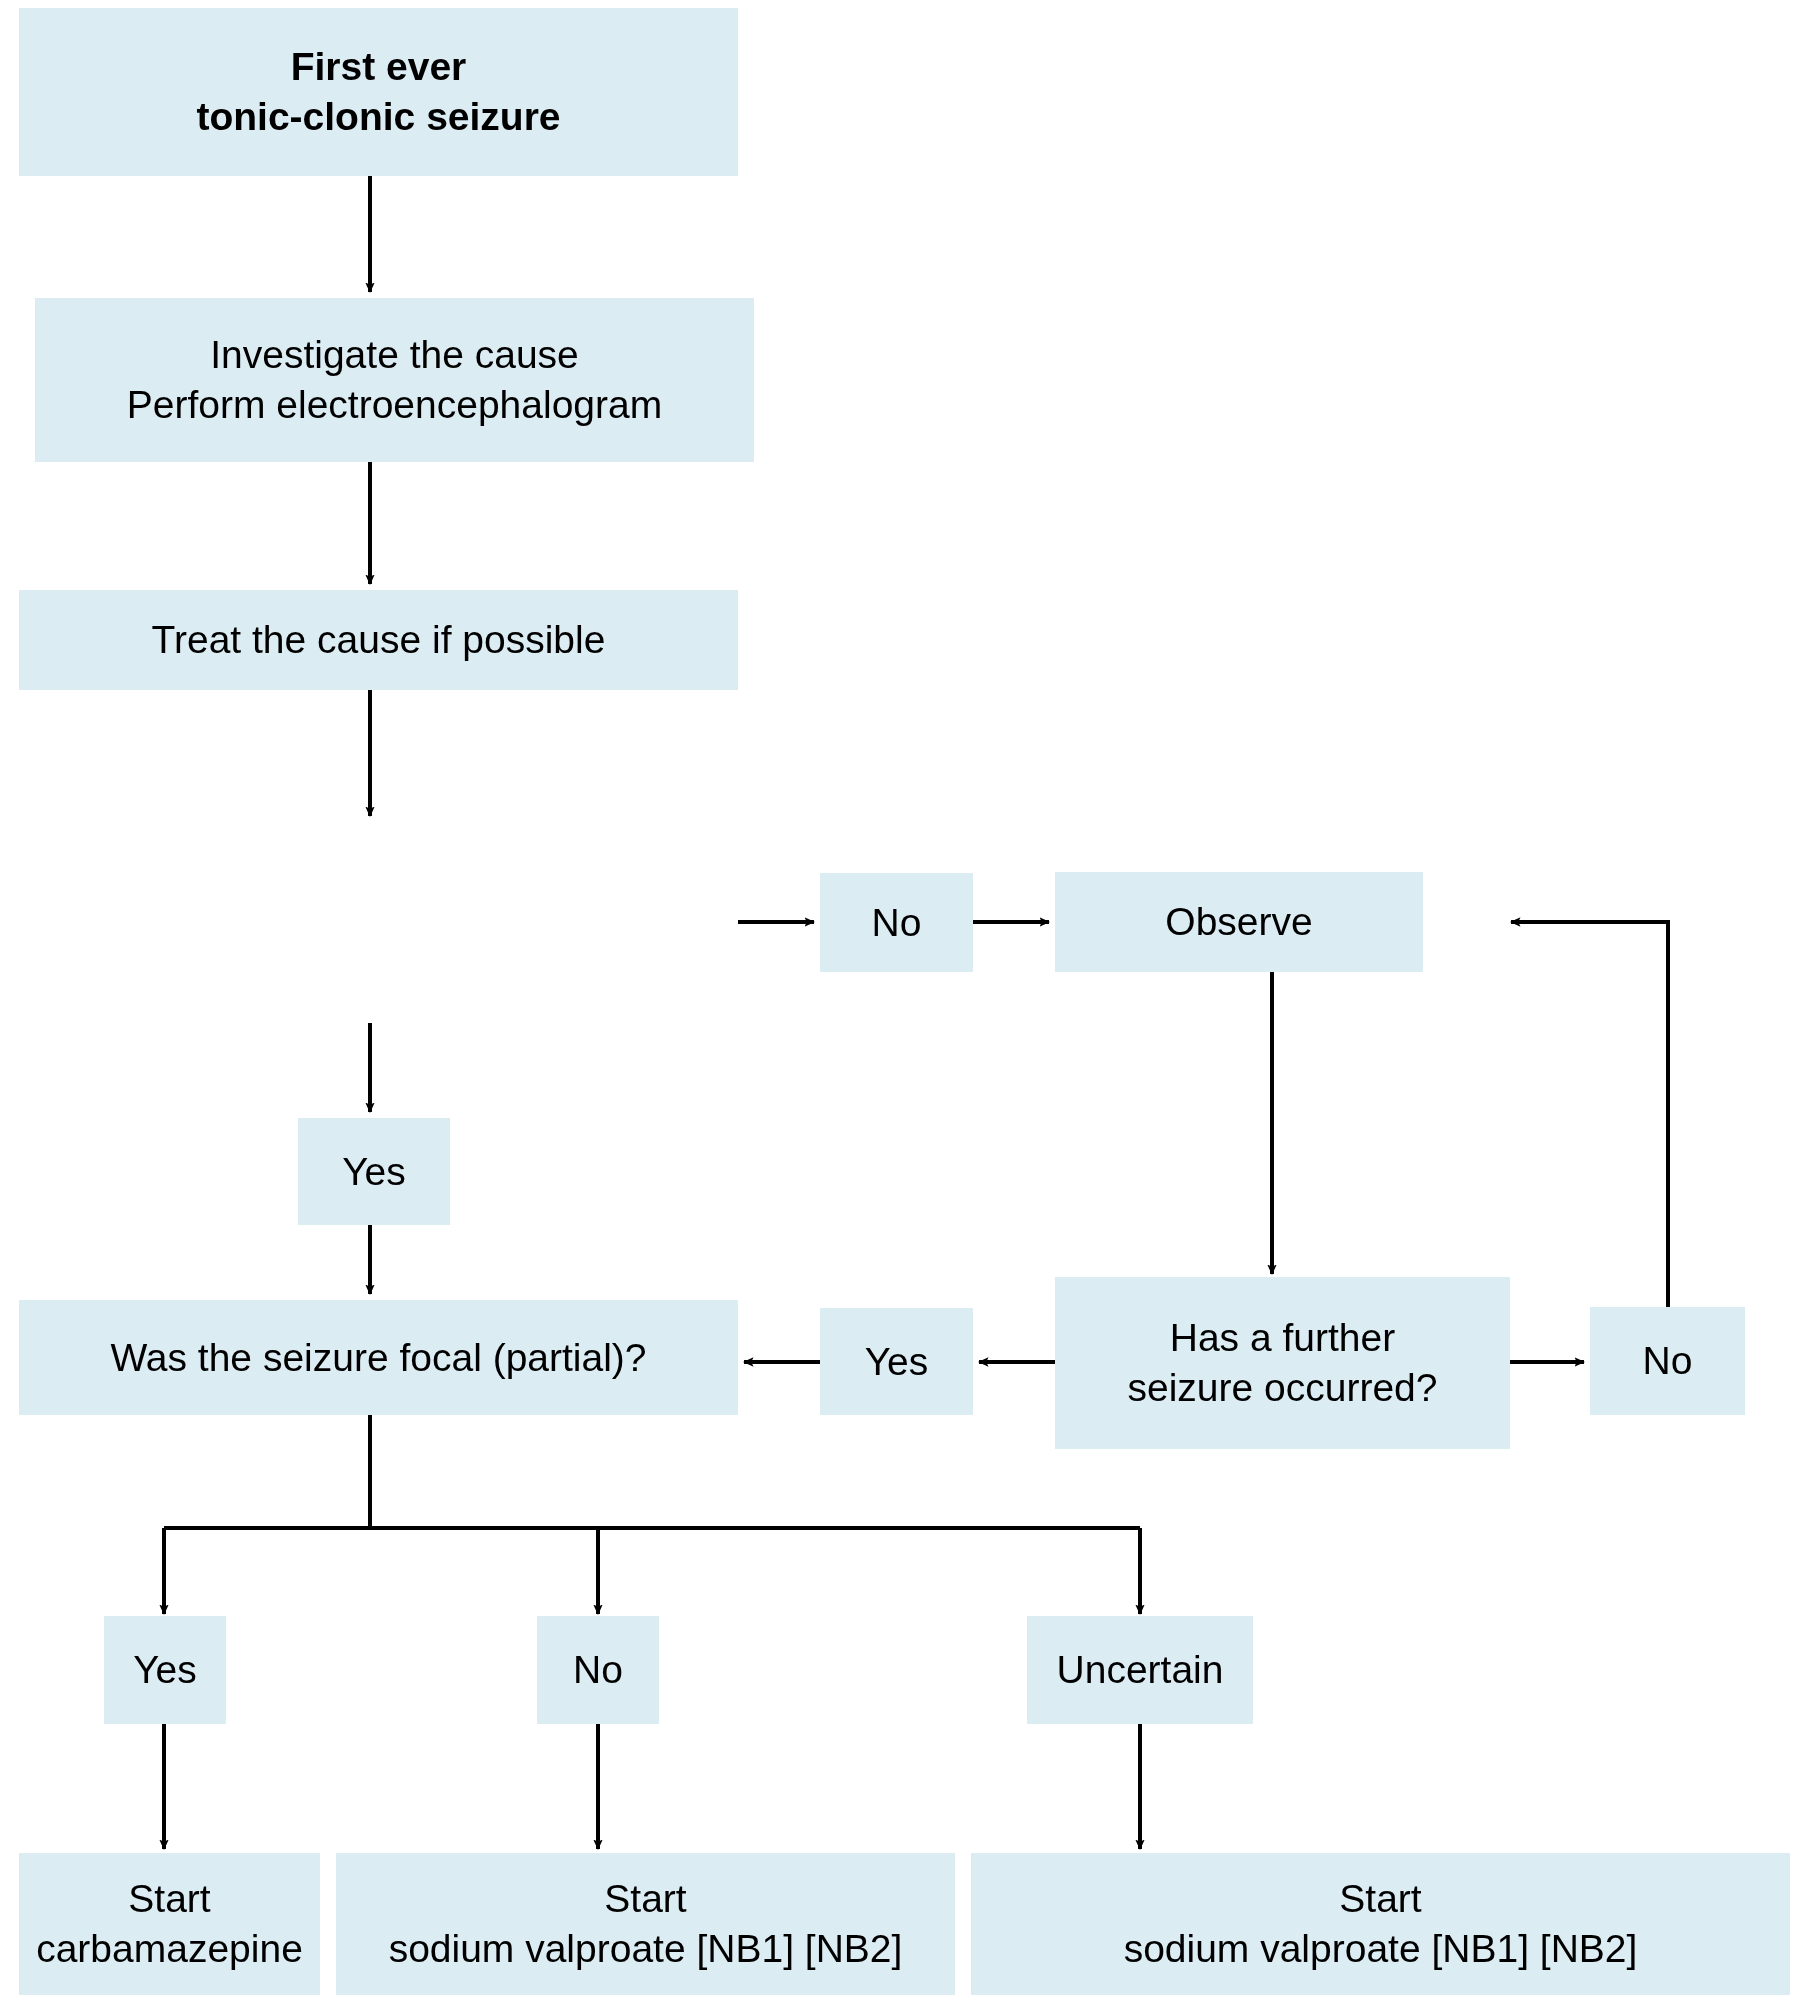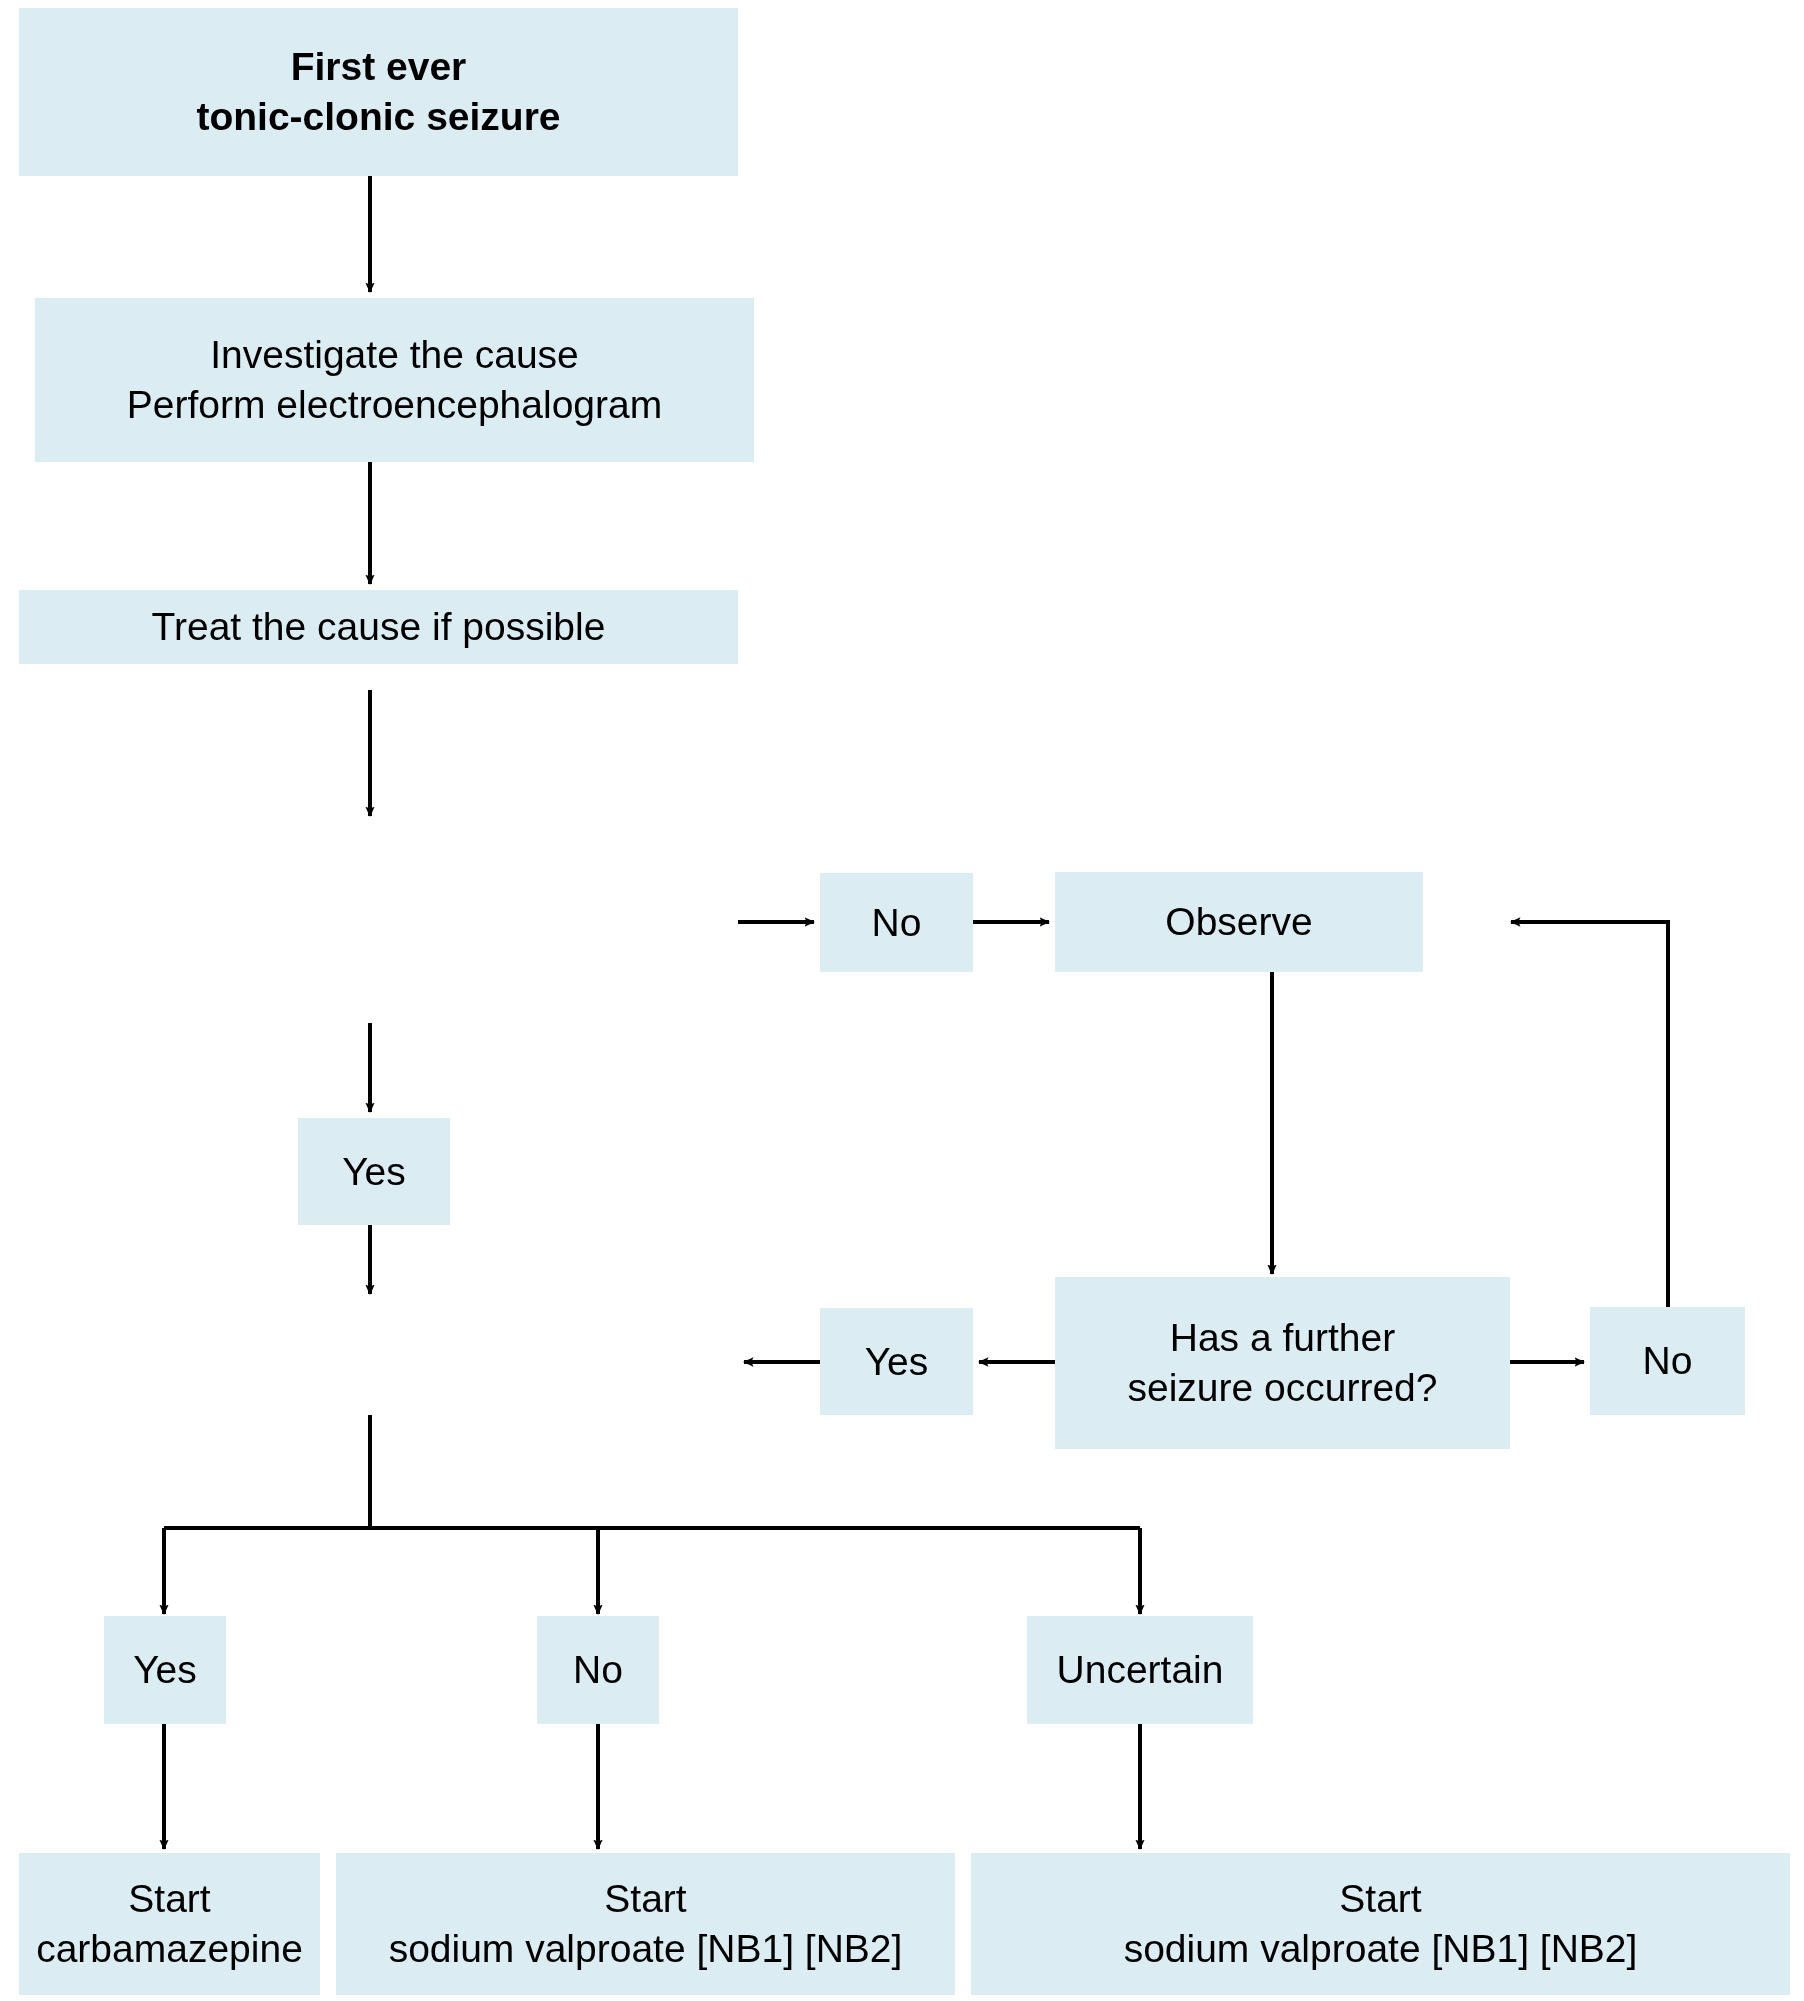--- a/index.html
+++ b/index.html
@@ -92,36 +92,37 @@
     <line x1="598" y1="1724" x2="598" y2="1849" stroke="#000" stroke-width="4" marker-end="url(#arrow)"></line>
     <line x1="1140" y1="1724" x2="1140" y2="1849" stroke="#000" stroke-width="4" marker-end="url(#arrow)"></line>
   </svg>
 
   <div class="node bold" style="left:19px; top:8px; width:719px; height:168px;">First ever
 tonic-clonic seizure</div>
 
   <div class="node" style="left:19px; top:298px; width:719px; height:164px;margin-left:16px;">Investigate the cause
 Perform electroencephalogram</div>
 
-  <div class="node" style="left:19px; top:590px; width:719px; height:74px;">Treat the cause if possible</div>
+  <div class="node" style="left:19px; top:590px; width:719px; height:100px;">Treat the cause if possible</div>
 
 
   <div class="node" style="left:820px; top:873px; width:153px; height:99px;">No</div>
 
   <div class="node" style="left:1055px; top:872px; width:368px; height:100px;">Observe</div>
 
   <div class="node" style="left:298px; top:1118px; width:152px; height:107px;">Yes</div>
 
   <div class="node" style="left:1055px; top:1277px; width:455px; height:172px;">Has a further
 seizure occurred?</div>
 
   <div class="node" style="left:820px; top:1308px; width:153px; height:107px;">Yes</div>
 
   <div class="node" style="left:1590px; top:1307px; width:155px; height:108px;">No</div>
 
+  <div class="node" style="left:19px; top:1300px; width:719px; height:115px;">Was the seizure focal (partial)?</div>
 
   <div class="node" style="left:104px; top:1616px; width:122px; height:108px;">Yes</div>
 
   <div class="node" style="left:537px; top:1616px; width:122px; height:108px;">No</div>
 
   <div class="node" style="left:1027px; top:1616px; width:226px; height:108px;">Uncertain</div>
 
   <div class="node" style="left:19px; top:1853px; width:301px; height:142px;">Start
 carbamazepine</div>
 

